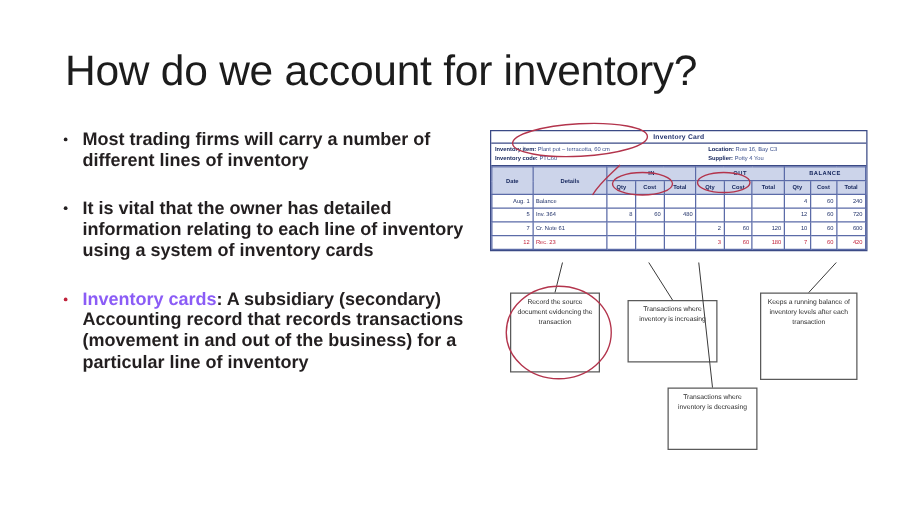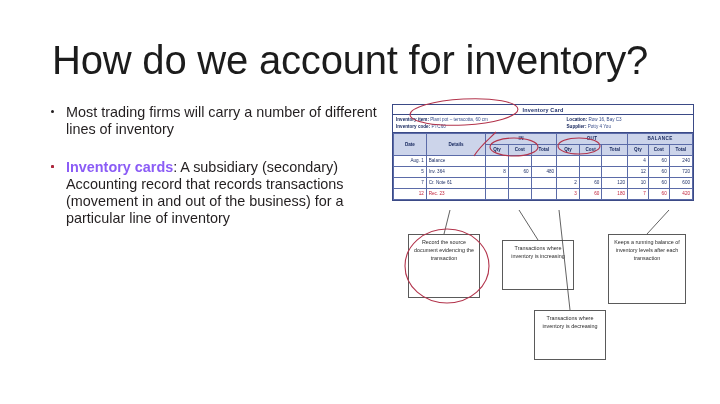--- a/index.html
+++ b/index.html
@@ -21,21 +21,21 @@
     position: absolute;
     inset: 0;
     background: #ffffff;
   }
 
   
   #slide-title {
     position: absolute;
     left: 52px;
     top: 38px;
-    font-size: 40px;
+    font-size: 34px;
     font-weight: 400;
     letter-spacing: -0.2px;
     color: #1c1c1c;
     white-space: nowrap;
   }
 
   
   #bullet-list {
     position: absolute;
     left: 48px;
@@ -59,21 +59,21 @@
     width: 3px;
     height: 3px;
     border-radius: 50%;
     background: #231f20;
   }
   .bullet.accent .dot { background: #c0223b; }
   .bullet .lead {
     color: #8b5cf6;
     font-weight: 700;
   }
-  .bullet .body { font-weight: 400; margin-top: 16px; }
+  .bullet .body { font-weight: 700; margin-top: 16px; }
 
   
   #diagram {
     position: absolute;
     left: 392px;
     top: 94px;
     width: 308px;
     height: 282px;
   }
 
@@ -174,21 +174,21 @@
 
   <div id="slide-title">How do we account for inventory?</div>
 
   <div id="bullet-list">
 
     <div class="bullet">
       <span class="dot"></span><span class="body">Most trading firms will carry a number of different lines of inventory</span>
     </div>
 
     <div class="bullet">
-      <span class="dot"></span>
+      <span class="dot"></span><span class="body">It is vital that the owner has detailed information relating to each line of inventory using a system of inventory cards</span>
     </div>
 
     <div class="bullet accent">
       <span class="dot"></span><span class="lead">Inventory cards</span><span class="body">: A subsidiary (secondary) Accounting record that records transactions (movement in and out of the business) for a particular line of inventory</span>
     </div>
 
   </div>
 
   <div id="diagram">
 

